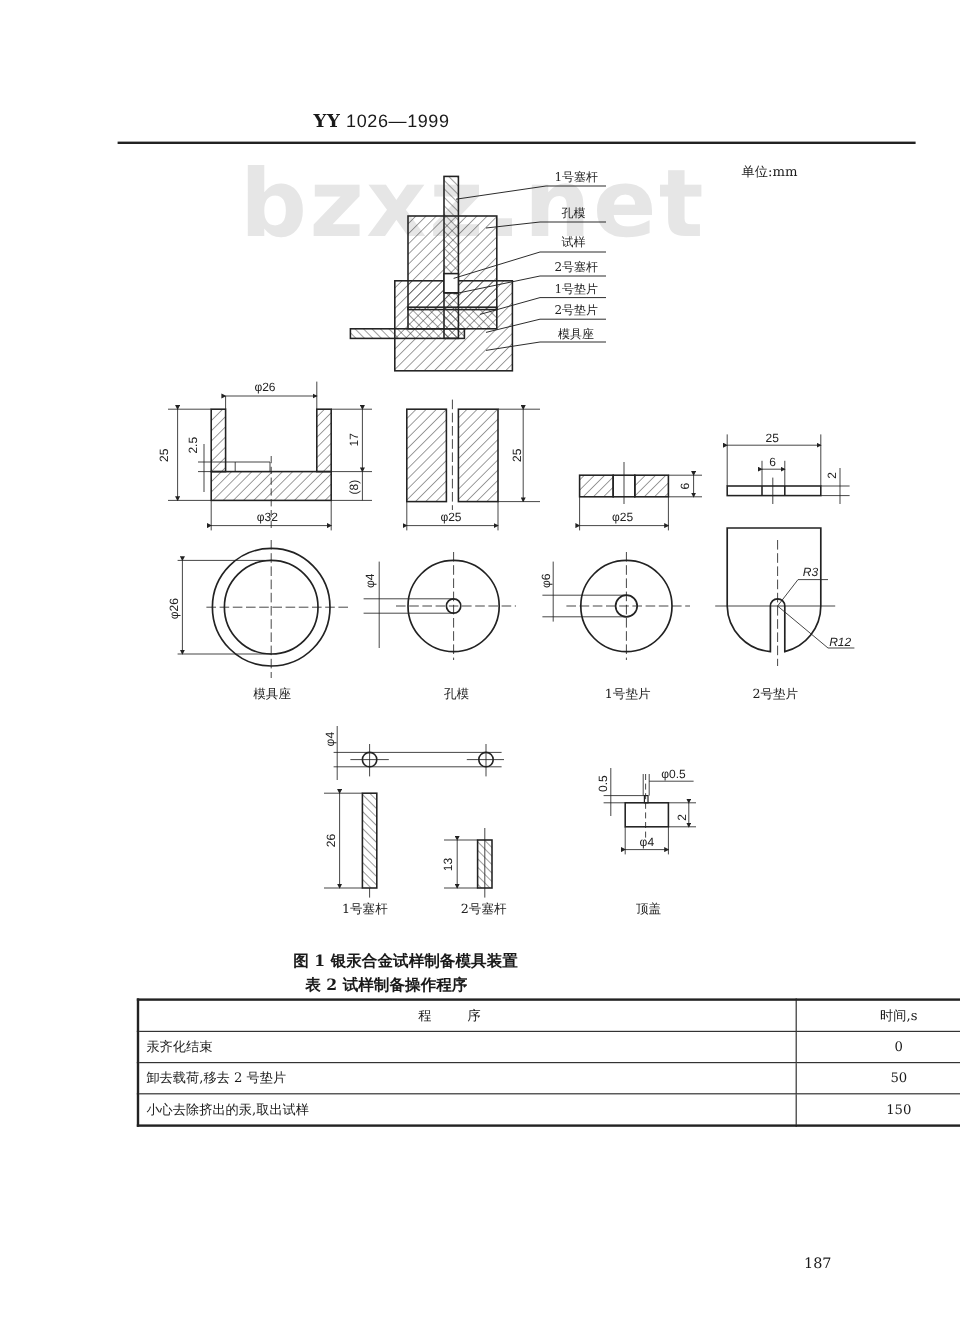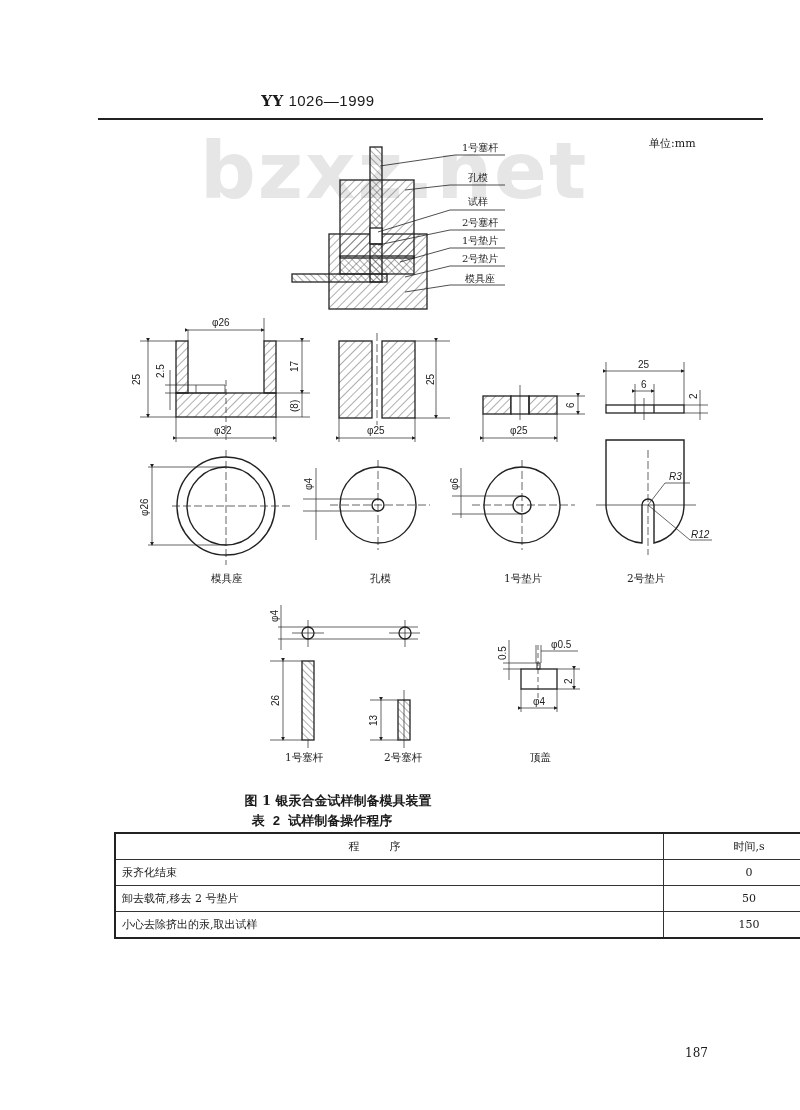--- a/index.html
+++ b/index.html
@@ -5,34 +5,34 @@
   html, body { margin: 0; padding: 0; background: #ffffff; }
   body { width: 800px; height: 1110px; position: relative; overflow: hidden;
          font-family: "DejaVu Serif", "Liberation Serif", serif; color: #1a1a1a; }
   .abs { position: absolute; }
   .header-title { left: 0; width: 636px; top: 92px; text-align: center; font-size: 15px;
                   font-family: "Liberation Sans", sans-serif; letter-spacing: 0.5px; }
   .header-title b { font-family: "DejaVu Serif", serif; font-weight: bold; }
   .header-rule { left: 98px; width: 665px; top: 118px; height: 2px; background: #222; }
   .watermark { left: 200px; top: 132px; font-family: "DejaVu Sans", sans-serif; font-weight: bold;
                font-size: 78px; color: #e6e6e6; letter-spacing: 2px; line-height: 1; }
-  .unit { left: 649px; top: 136px; font-size: 11px; }
+  .unit { left: 618px; top: 136px; font-size: 11px; }
   svg { position: absolute; left: 0; top: 0; }
   .lbl { font-size: 10px; font-family: "DejaVu Serif", serif; fill: #222; }
   .dim { font-size: 10px; font-family: "Liberation Sans", sans-serif; fill: #222; }
   .cap { font-size: 10.5px; font-family: "DejaVu Serif", serif; fill: #222; }
   .fig-caption { left: 0; width: 676px; top: 792px; text-align: center; font-size: 13px; font-weight: bold; }
-  .tbl-caption { left: 0; width: 644px; top: 812px; text-align: center; font-size: 13px; font-weight: bold; font-family: Liberation Mono, monospace; }
+  .tbl-caption { left: 0; width: 644px; top: 812px; text-align: center; font-size: 13px; font-weight: bold; }
   table.proc { position: absolute; left: 114px; top: 832px; width: 704px; border-collapse: collapse;
                font-size: 11px; font-family: "DejaVu Serif", serif; }
   table.proc td, table.proc th { border: 1px solid #333; height: 25px; padding: 0 6px; font-weight: normal; }
   table.proc { border: 2px solid #222; }
   table.proc th.c1 { text-align: center; letter-spacing: 30px; }
   table.proc th.c2, table.proc td.c2 { text-align: center; width: 122px; padding-left: 24px; }
-  .page-num { left: 685px; top: 1046px; font-size: 12px; text-align: center; }
+  .page-num { left: 670px; top: 1046px; font-size: 12px; text-align: center; }
 </style>
 </head>
 <body>
 
 <div class="abs header-title">
   <b>YY</b>
   <span>1026—1999</span>
 </div>
 <div class="abs header-rule"></div>
 <div class="abs watermark">bzxz.net</div>

